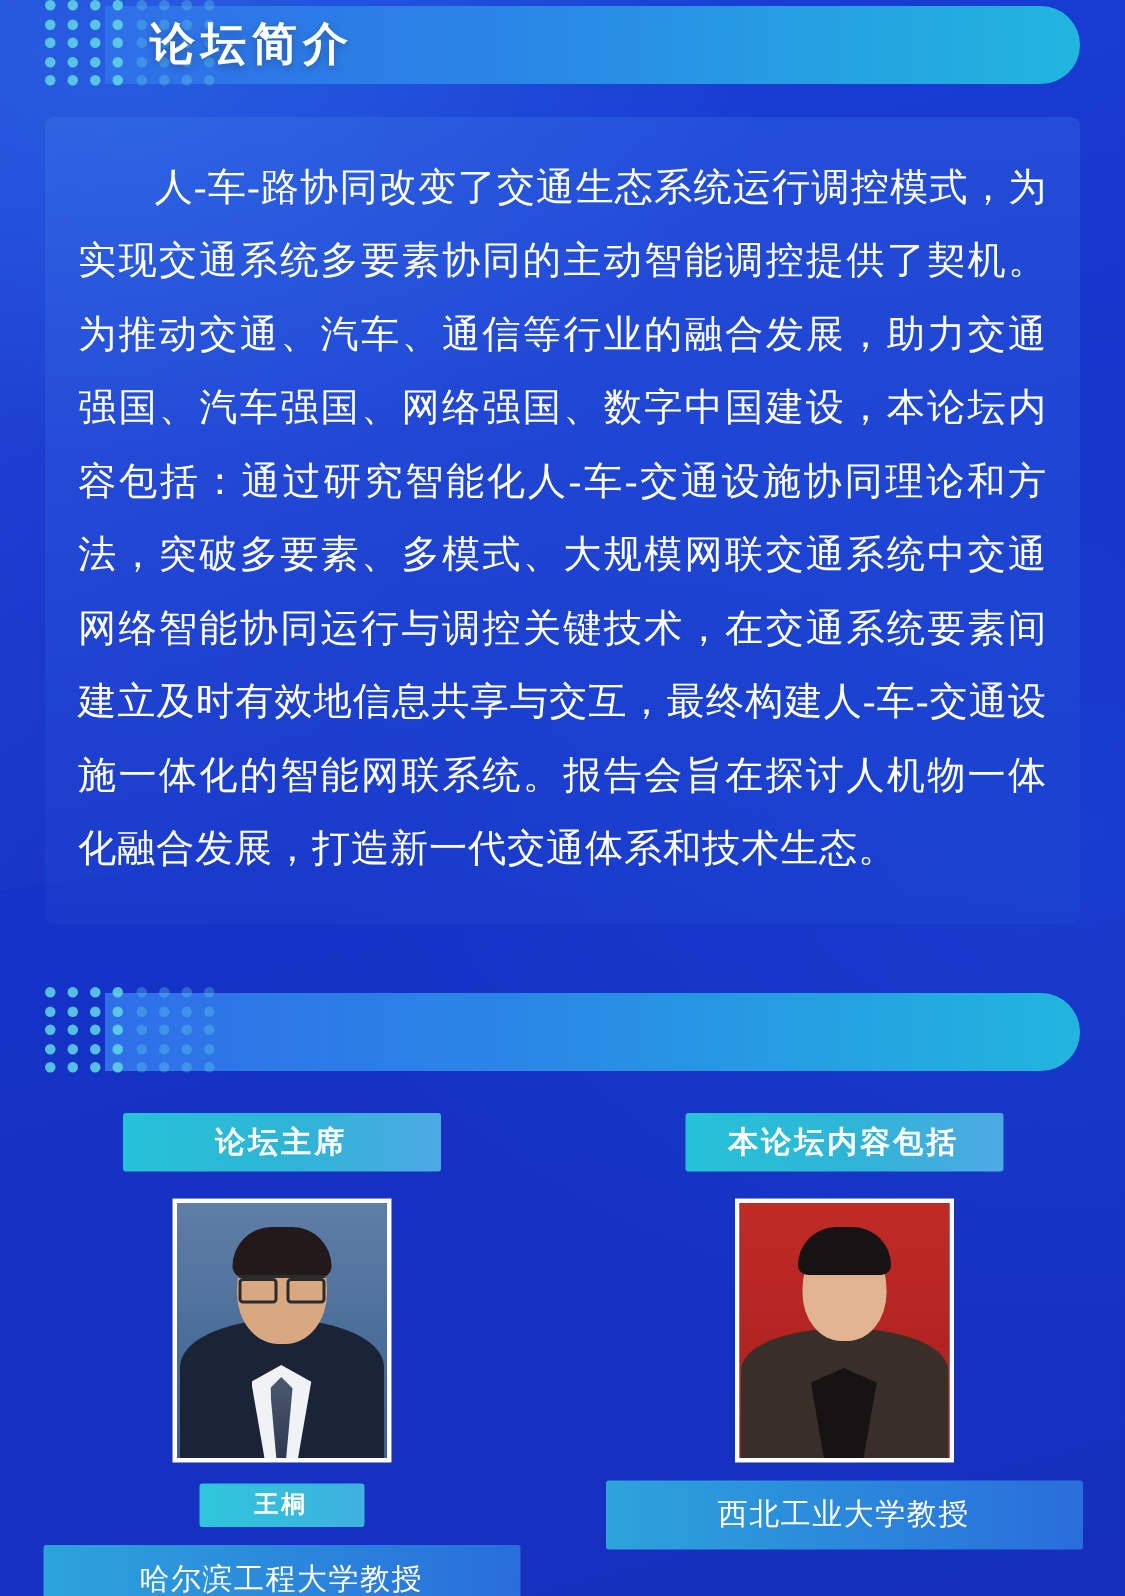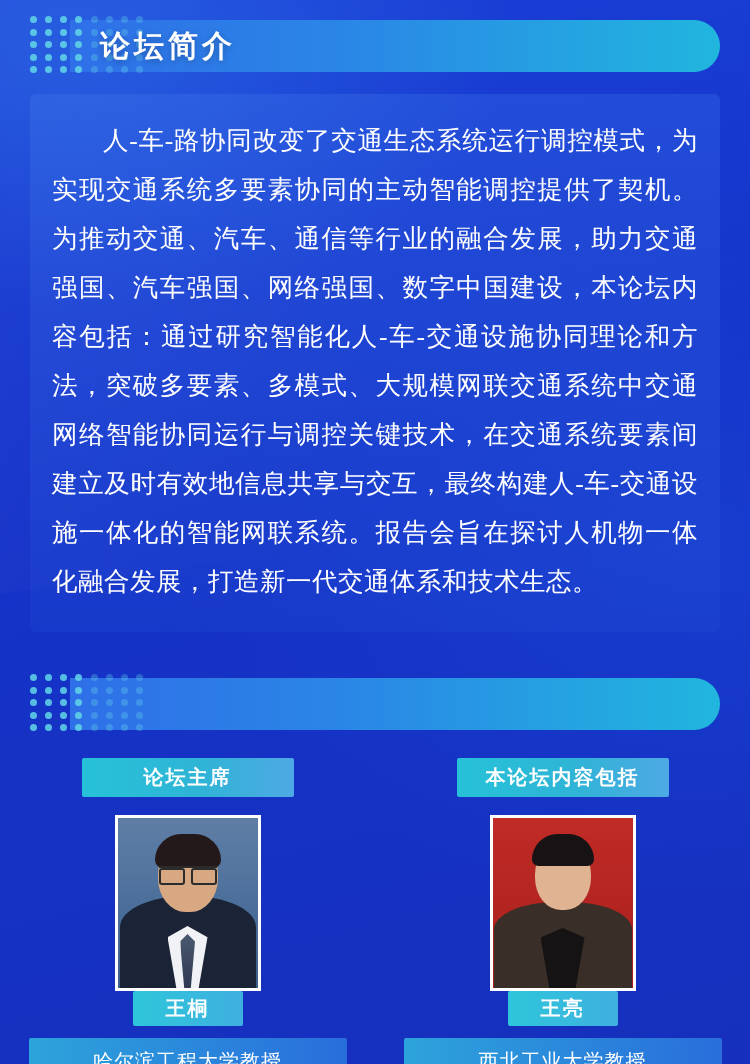--- a/index.html
+++ b/index.html
@@ -33,21 +33,21 @@
     height: 70%;
     background: linear-gradient(120deg, rgba(255,255,255,0.045) 0%, rgba(255,255,255,0) 55%);
     transform: rotate(-8deg);
     pointer-events: none;
   }
 
   
   .section-head {
     position: relative;
     height: 60px;
-    margin: 16px 30px;
+    margin: 0 30px;
   }
   .head-bar {
     position: absolute;
     left: 40px;
     top: 4px;
     right: 0;
     height: 52px;
     border-radius: 0 26px 26px 0;
     background: linear-gradient(90deg, #2f6fe8 0%, #2a86e6 42%, #21b6de 100%);
   }
@@ -255,25 +255,26 @@
     left: 50%;
     bottom: 0;
     transform: translateX(-50%);
     width: 44px;
     height: 60px;
     background: #151313;
     clip-path: polygon(50% 0, 100% 16%, 80% 100%, 20% 100%, 0 16%);
   }
 
   .name-tag {
+    margin-top: 14px;
     min-width: 78px;
     padding: 4px 16px;
     background: linear-gradient(90deg, #2ec6da 0%, #3fb0e0 100%);
     color: #ffffff;
-    font-size: 20px;
+    font-size: 16px;
     font-weight: bold;
     letter-spacing: 2px;
     text-align: center;
     border-radius: 2px;
   }
   .affil-bar {
     margin-top: 12px;
     width: 318px;
     height: 46px;
     line-height: 46px;
@@ -411,18 +412,17 @@
     <div class="guest">
       <div class="role-tag">本论坛内容包括</div>
       <div class="photo-frame">
         <div class="photo-b">
           <div class="body"></div>
           <div class="inner"></div>
           <div class="head"></div>
           <div class="hair"></div>
         </div>
       </div>
-      <div class="name-tag">王亮</div>
       <div class="affil-bar">西北工业大学教授</div>
     </div>
 
   </div>
 </div>
 
 </body></html>

